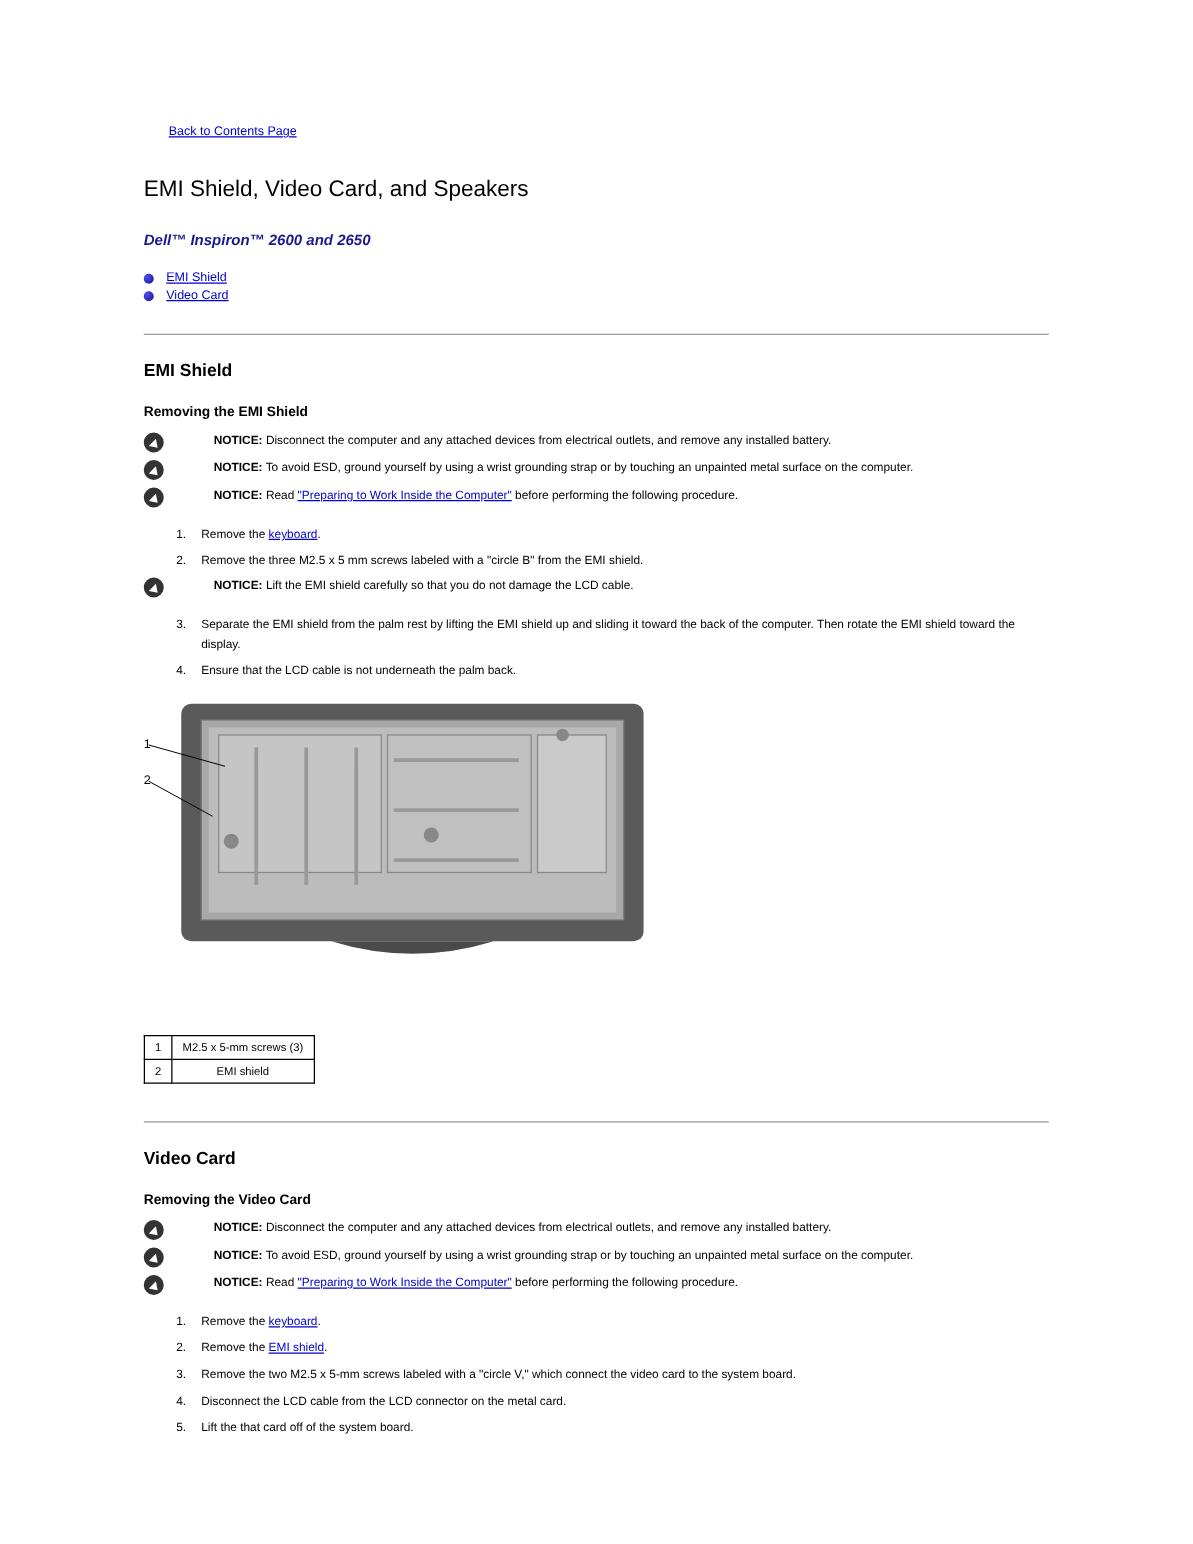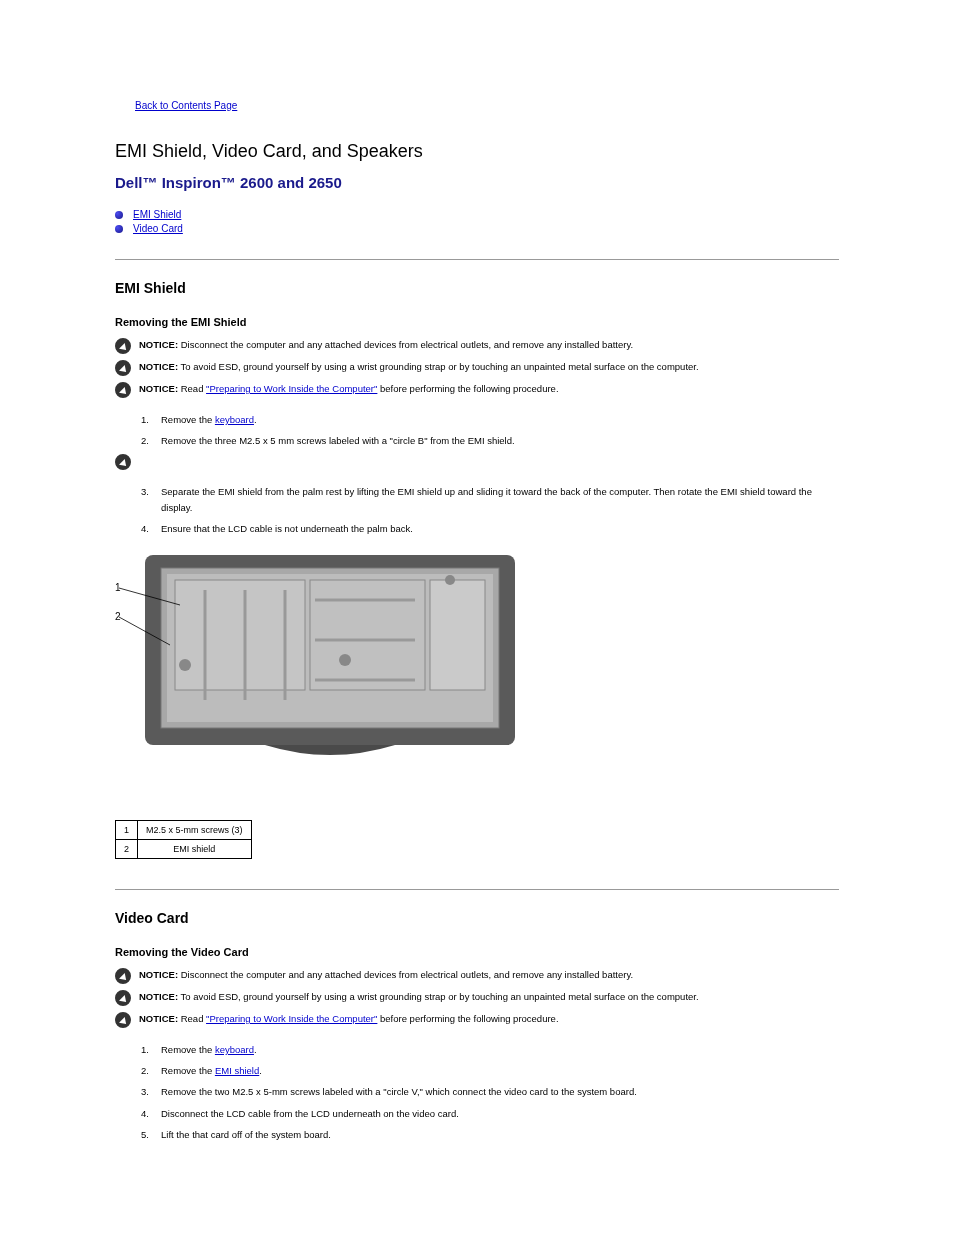--- a/index.html
+++ b/index.html
@@ -6,33 +6,33 @@
     body {
       font-family: Verdana, Arial, sans-serif;
       font-size: 10px;
       background: #fff;
       color: #000;
       padding: 100px 115px 40px 115px;
       width: 954px;
     }
     a { color: #0000cc; text-decoration: underline; cursor: pointer; }
     .back-link { font-size: 10px; margin-bottom: 30px; padding-left: 20px; }
-    .main-title { font-size: 18px; font-weight: normal; margin-bottom: 12px; }
-    .subtitle { font-size: 15px; font-weight: bold; color: #1a1a8c; margin-bottom: 18px; }
+    .main-title { font-size: 18px; font-weight: normal; margin-bottom: 23px; }
+    .subtitle { font-size: 12px; font-weight: bold; color: #1a1a8c; margin-bottom: 18px; font-style: italic; }
     .toc { list-style: none; margin-bottom: 25px; }
     .toc li { display: flex; align-items: center; margin-bottom: 3px; font-size: 10px; }
     .bullet-icon {
       width: 8px; height: 8px; border-radius: 50%;
       background: radial-gradient(circle at 30% 30%, #4a4af0, #1a1a8c);
       margin-right: 10px; flex-shrink: 0;
     }
     hr { border: none; border-top: 1px solid #999; margin: 20px 0; }
     h2.section-title { font-size: 14px; font-weight: bold; margin: 20px 0 6px 0; }
     h3.sub-section { font-size: 11px; font-weight: bold; margin: 20px 0 10px 0; }
-    .notice-row { display: flex; align-items: flex-start; margin-bottom: 6px; }
+    .notice-row { display: flex; align-items: flex-start; margin-bottom: 6px; gap: 32px; }
     .notice-icon {
       width: 16px; height: 16px; border-radius: 50%;
       background: #fff; border: 2px solid #000;
       position: relative; margin-right: 8px; flex-shrink: 0;
     }
     .notice-icon::after {
       content: ""; position: absolute; left: 4px; top: 4px;
       width: 0; height: 0;
       border-left: 6px solid #000;
       border-top: 4px solid transparent;
@@ -102,20 +102,21 @@
       <span class="txt"><span>Remove the </span><a>keyboard</a><span>.</span></span>
     </li>
   <li>
       <span class="num">2.</span>
       <span class="txt">Remove the three M2.5 x 5 mm screws labeled with a "circle B" from the EMI shield.</span>
     </li>
 </ol>
 
 <div class="notice-row inline-notice">
   <span class="notice-icon dark"></span>
+  <div class="notice-text"><b>NOTICE:</b><span> Lift the EMI shield carefully so that you do not damage the LCD cable.</span></div>
 </div>
 
 <ol class="steps">
   <li>
       <span class="num">3.</span>
       <span class="txt">Separate the EMI shield from the palm rest by lifting the EMI shield up and sliding it toward the back of the computer. Then rotate the EMI shield toward the display.</span>
     </li>
   <li>
       <span class="num">4.</span>
       <span class="txt">Ensure that the LCD cable is not underneath the palm back.</span>
@@ -187,19 +188,19 @@
   <li>
       <span class="num">2.</span>
       <span class="txt"><span>Remove the </span><a>EMI shield</a><span>.</span></span>
     </li>
   <li>
       <span class="num">3.</span>
       <span class="txt">Remove the two M2.5 x 5-mm screws labeled with a "circle V," which connect the video card to the system board.</span>
     </li>
   <li>
       <span class="num">4.</span>
-      <span class="txt">Disconnect the LCD cable from the LCD underneath on the video card.</span>
+      <span class="txt">Disconnect the LCD cable from the LCD connector on the metal card.</span>
     </li>
   <li>
       <span class="num">5.</span>
       <span class="txt">Lift the that card off of the system board.</span>
     </li>
 </ol>
 
 </body></html>

